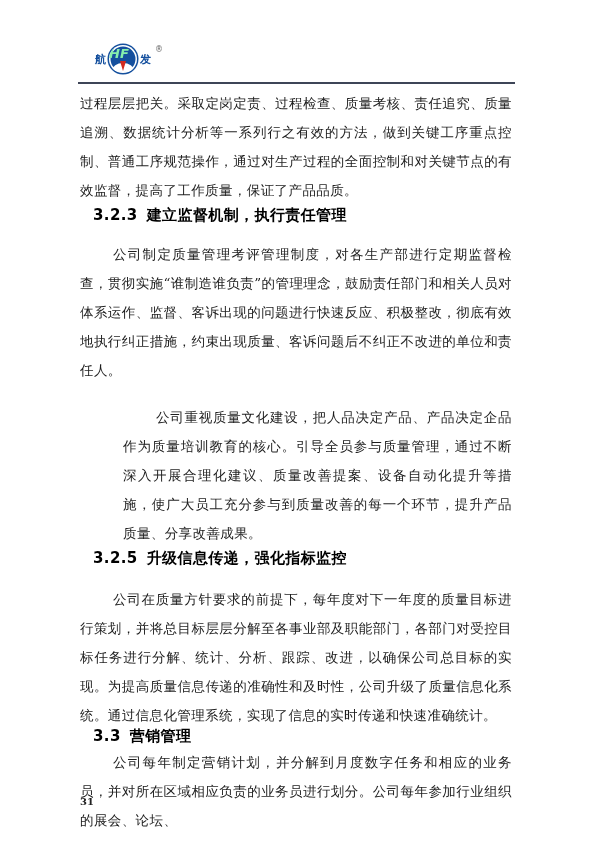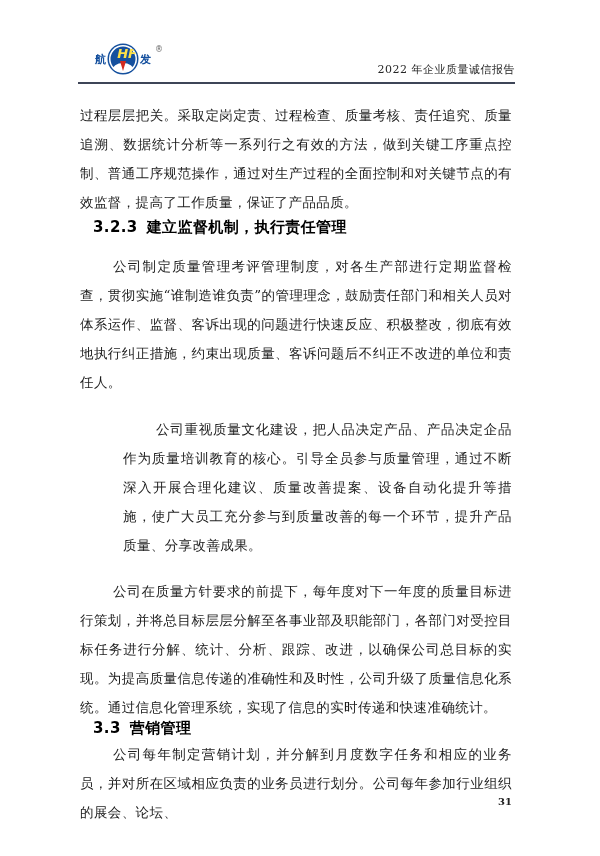--- a/index.html
+++ b/index.html
@@ -20,22 +20,22 @@
   .logo-char{
     color:#15509e;font-weight:bold;font-size:11px;
     font-family:"DejaVu Sans","Liberation Sans",sans-serif;
   }
   .logo-emblem{
     position:relative;width:28px;height:28px;border-radius:50%;
     background:#15509e;display:inline-block;overflow:hidden;
     box-shadow:inset 0 0 0 1.5px #ffffff, 0 0 0 1.5px #15509e;
   }
   .logo-emblem .hf{
-    position:absolute;top:2px;left:0;right:0;text-align:right;
-    color:#fde047;font-weight:bold;font-style:italic;font-size:13px;line-height:14px;
+    position:absolute;top:2px;left:0;right:0;text-align:left;
+    color:#86efac;font-weight:bold;font-style:italic;font-size:13px;line-height:14px;
     font-family:"DejaVu Sans","Liberation Sans",sans-serif;
   }
   .logo-emblem .swoosh{
     position:absolute;bottom:1px;left:3px;width:22px;height:9px;background:#ffffff;
     border-radius:50% 50% 50% 50% / 85% 85% 15% 15%;
   }
   .logo-emblem .red-v{
     position:absolute;bottom:2px;left:11px;width:0;height:0;
     border-left:3px solid transparent;border-right:3px solid transparent;
     border-top:10px solid #d42a1e;
@@ -53,36 +53,36 @@
     background:#3e4557;
   }
 
   
   .content{position:absolute;left:80px;top:85px;width:432px;}
   .body-para{
     margin:0;font-size:13.5px;line-height:29px;letter-spacing:0.4px;
     text-align:justify;color:#1d1d1d;
   }
   .body-para.indent{text-indent:33px;}
-  .intro{margin-top:16px;}
+  .intro{margin-top:4px;}
   .section-heading{
     margin:0 0 0 13px;font-size:15px;line-height:20px;font-weight:bold;color:#000;
     font-family:"DejaVu Sans","Liberation Sans",sans-serif;
     letter-spacing:0.4px;
   }
   .section-heading .num{margin-right:9px;}
   .p-after-h{margin-top:15px;}
   .p2{margin-top:18px;margin-left:43px;}
   .p3{margin-top:17px;}
   .h-33{margin-top:-4px;}
   .p4{margin-top:2px;}
 
   
   .footer{
-    position:absolute;left:80px;top:790px;width:432px;text-align:right;
+    position:absolute;left:80px;top:790px;width:432px;text-align:left;
   }
   .page-number{
     font-size:10px;font-weight:bold;color:#222;
     font-family:"DejaVu Serif","Liberation Serif",serif;
   }
 </style>
 </head>
 <body>
 
 <div class="page">
@@ -90,32 +90,32 @@
   <div class="logo">
     <span class="logo-char">航</span>
     <span class="logo-emblem">
       <span class="hf">HF</span>
       <span class="swoosh"></span>
       <span class="red-v"></span>
     </span>
     <span class="logo-char">发</span>
     <span class="reg-mark">®</span>
   </div>
-  <div class="header-title">2022 年企业质量诚信报告</div>
   <div class="header-rule"></div>
 
   <div class="content">
 
     <p class="body-para intro">过程层层把关。采取定岗定责、过程检查、质量考核、责任追究、质量追溯、数据统计分析等一系列行之有效的方法，做到关键工序重点控制、普通工序规范操作，通过对生产过程的全面控制和对关键节点的有效监督，提高了工作质量，保证了产品品质。</p>
 
     <h2 class="section-heading"><span class="num">3.2.3</span><span class="txt">建立监督机制，执行责任管理</span></h2>
     <p class="body-para indent p-after-h">公司制定质量管理考评管理制度，对各生产部进行定期监督检查，贯彻实施“谁制造谁负责”的管理理念，鼓励责任部门和相关人员对体系运作、监督、客诉出现的问题进行快速反应、积极整改，彻底有效地执行纠正措施，约束出现质量、客诉问题后不纠正不改进的单位和责任人。</p>
 
     <p class="body-para indent p2">公司重视质量文化建设，把人品决定产品、产品决定企品作为质量培训教育的核心。引导全员参与质量管理，通过不断深入开展合理化建议、质量改善提案、设备自动化提升等措施，使广大员工充分参与到质量改善的每一个环节，提升产品质量、分享改善成果。</p>
 
+    <h2 class="section-heading"><span class="num">3.2.5</span><span class="txt">升级信息传递，强化指标监控</span></h2>
     <p class="body-para indent p3">公司在质量方针要求的前提下，每年度对下一年度的质量目标进行策划，并将总目标层层分解至各事业部及职能部门，各部门对受控目标任务进行分解、统计、分析、跟踪、改进，以确保公司总目标的实现。为提高质量信息传递的准确性和及时性，公司升级了质量信息化系统。通过信息化管理系统，实现了信息的实时传递和快速准确统计。</p>
 
     <h2 class="section-heading h-33"><span class="num">3.3</span><span class="txt">营销管理</span></h2>
     <p class="body-para indent p4">公司每年制定营销计划，并分解到月度数字任务和相应的业务员，并对所在区域相应负责的业务员进行划分。公司每年参加行业组织的展会、论坛、</p>
 
   </div>
 
   <div class="footer">
     <span class="page-number">31</span>
   </div>

